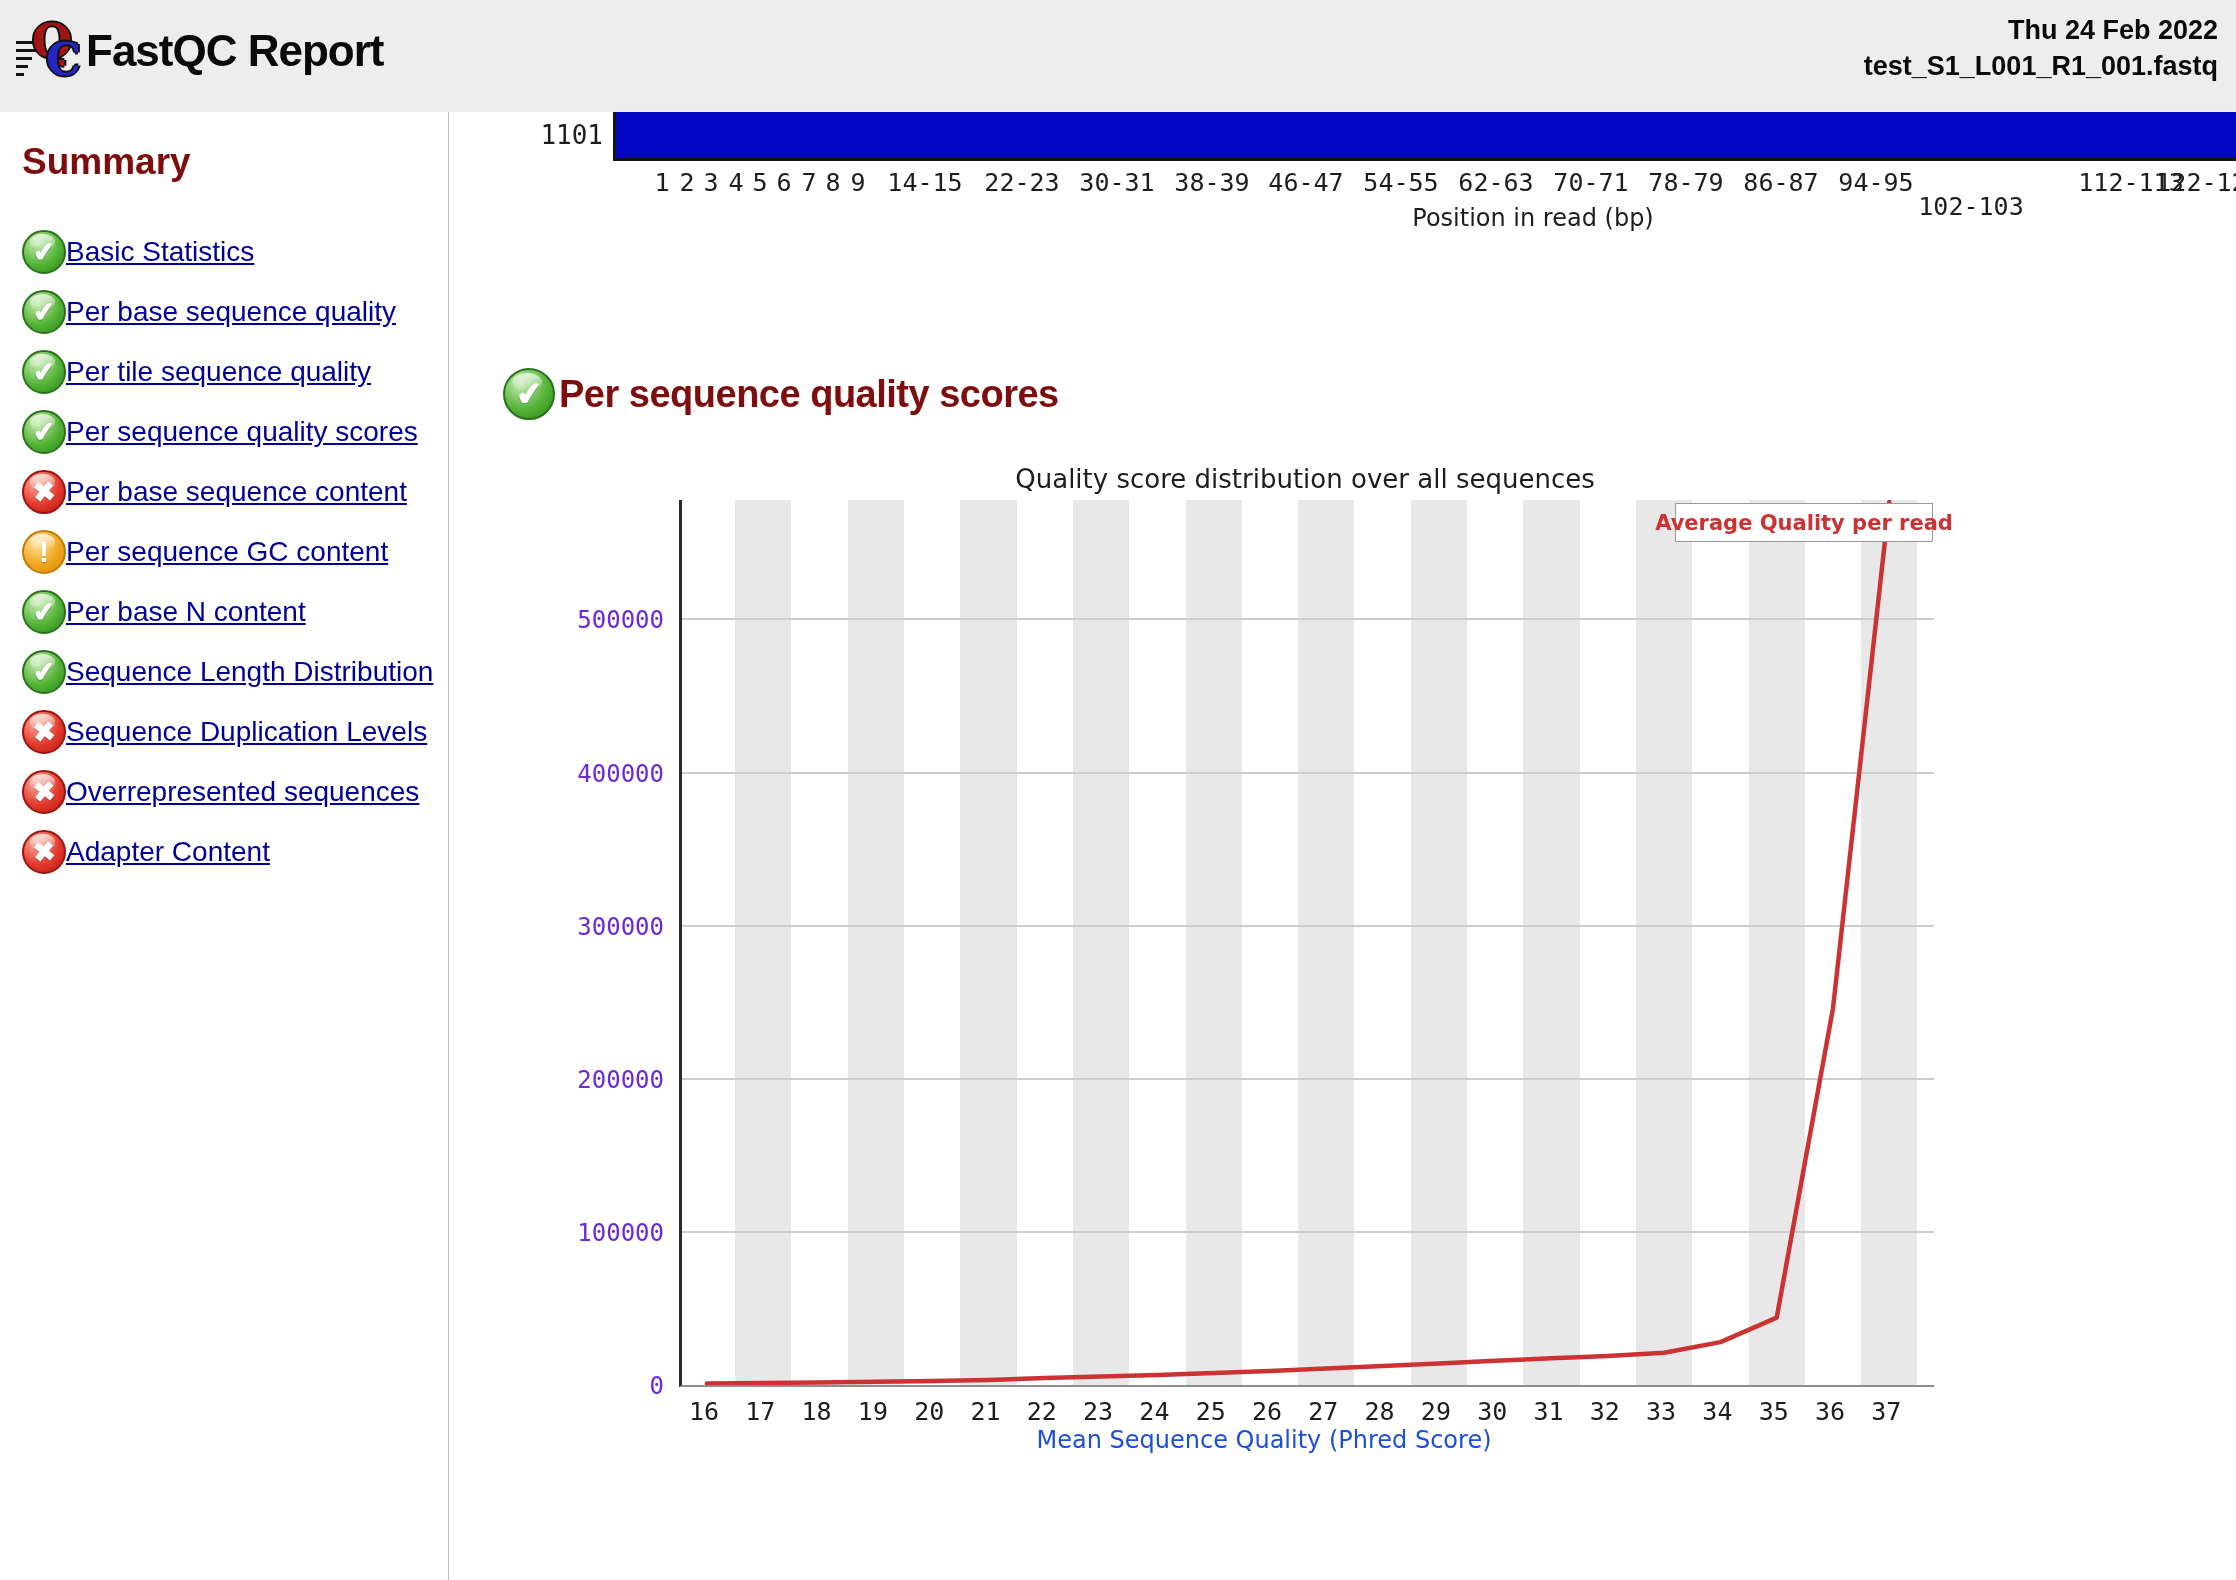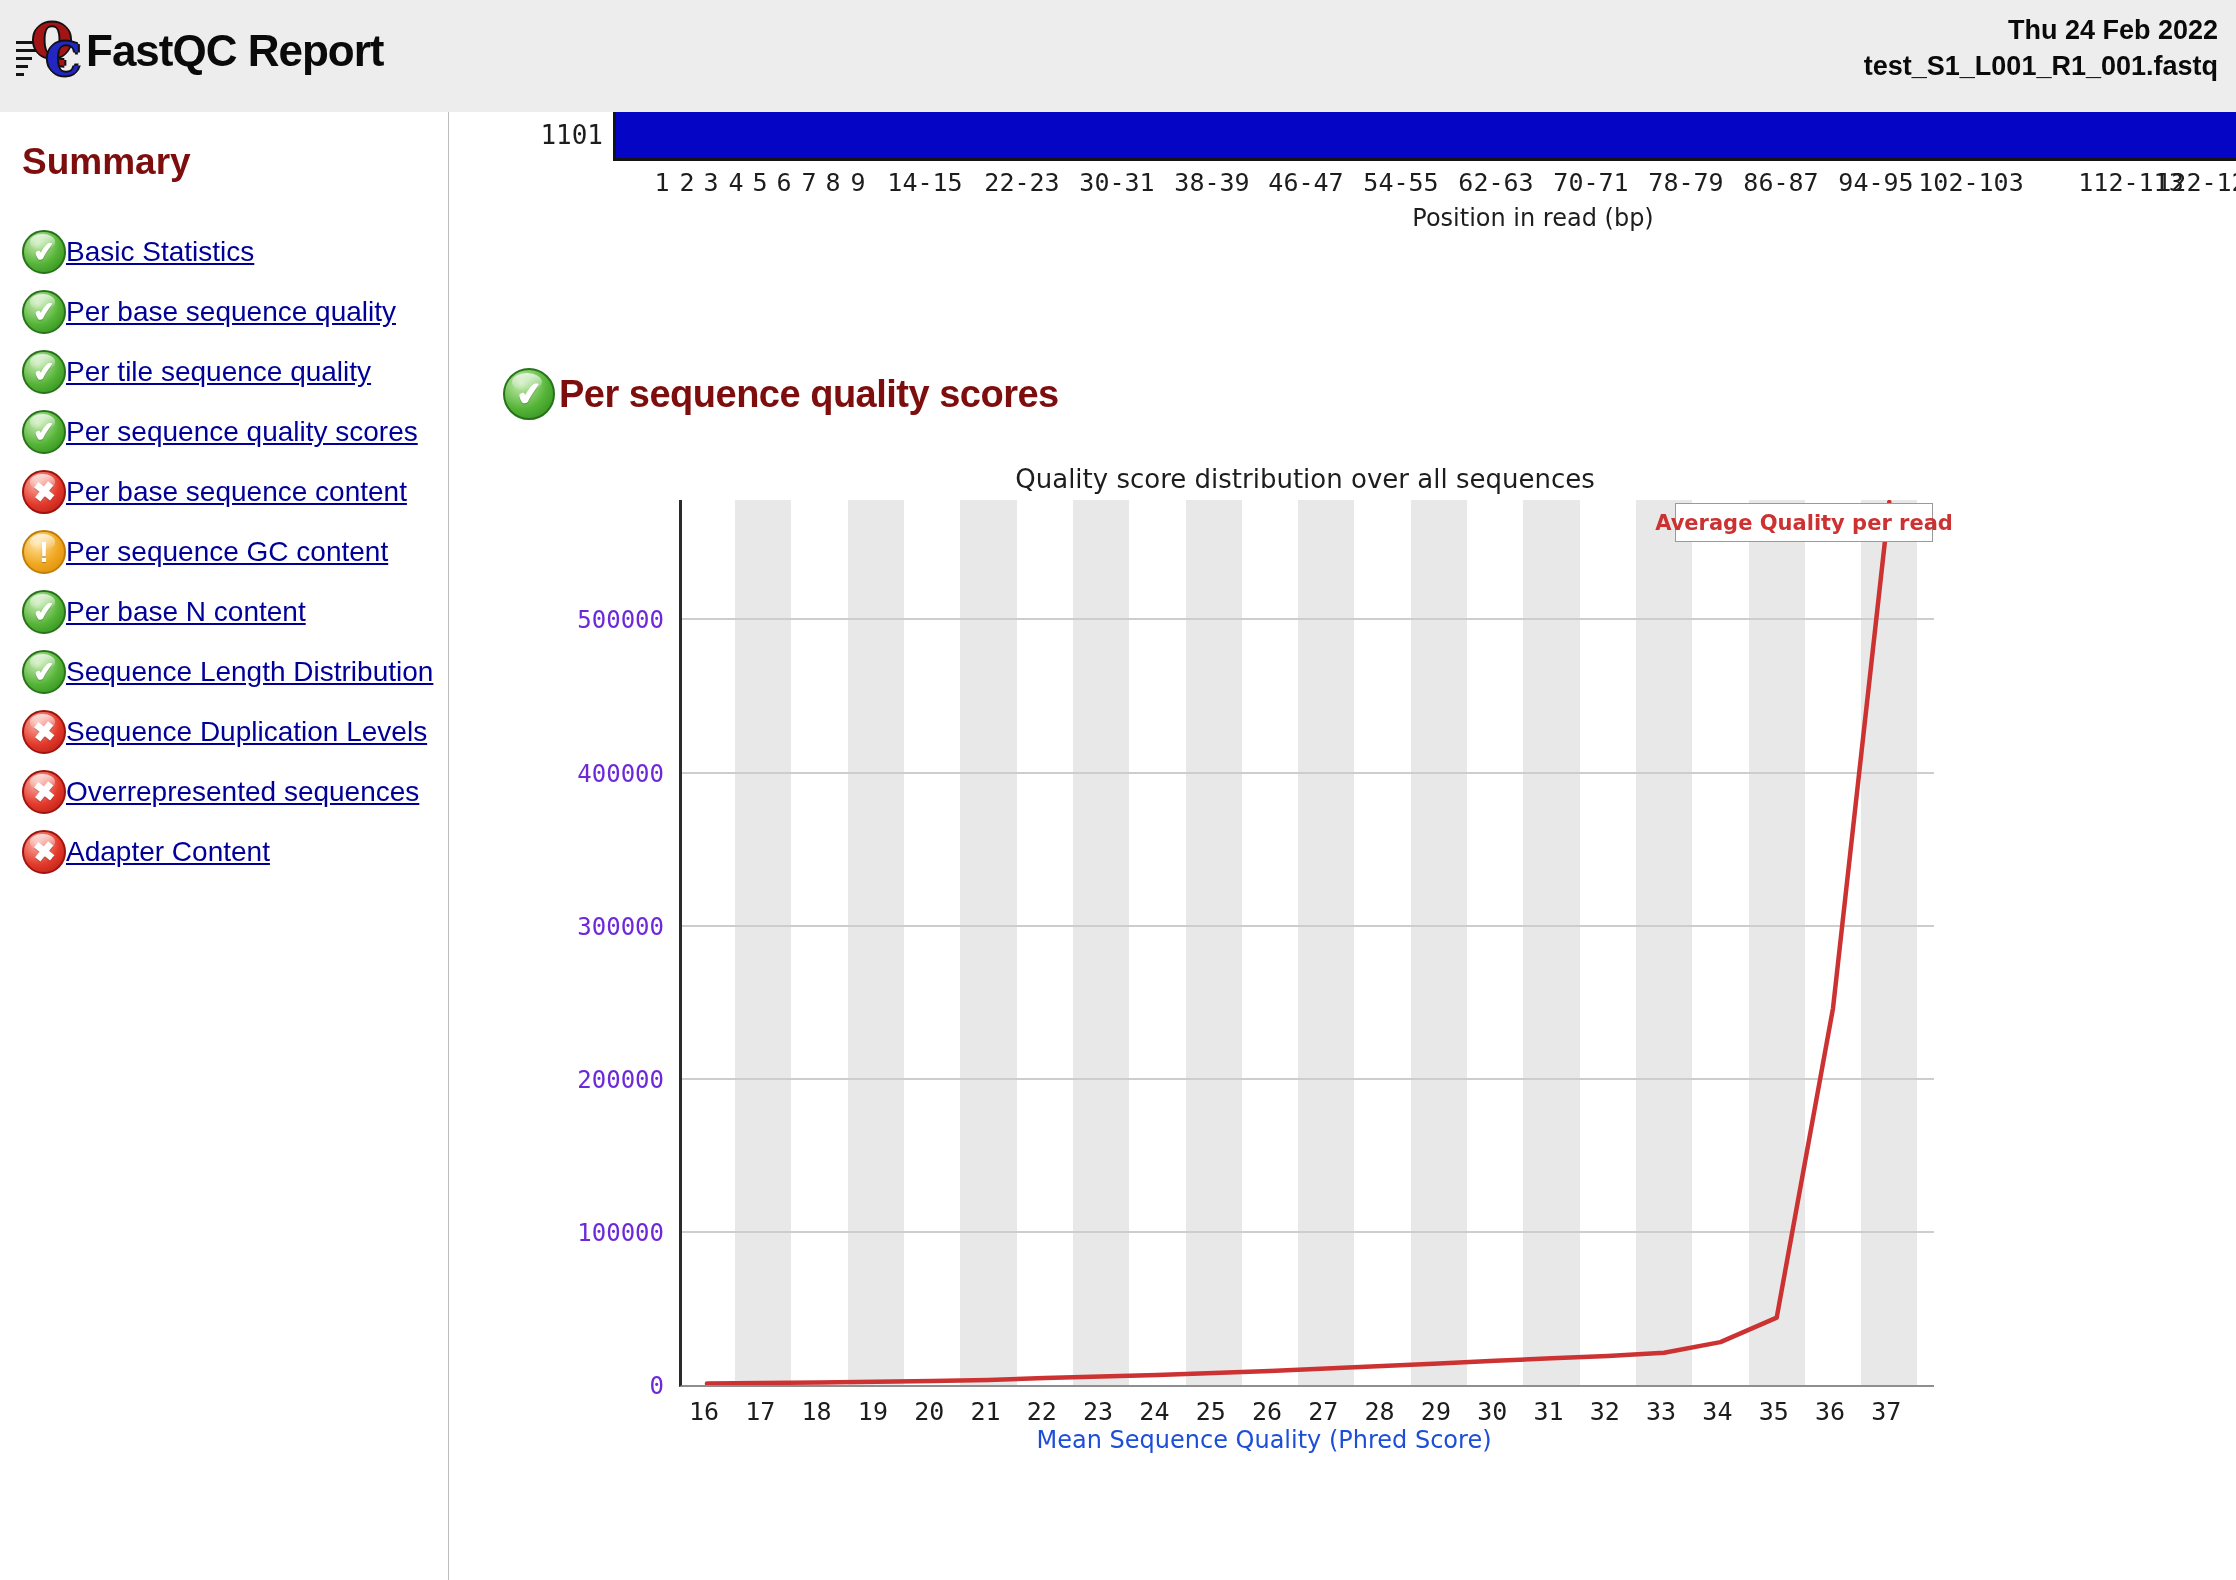--- a/index.html
+++ b/index.html
@@ -186,21 +186,21 @@
         <span style="left: 573px;">22-23</span>
         <span style="left: 668px;">30-31</span>
         <span style="left: 763px;">38-39</span>
         <span style="left: 857px;">46-47</span>
         <span style="left: 952px;">54-55</span>
         <span style="left: 1047px;">62-63</span>
         <span style="left: 1142px;">70-71</span>
         <span style="left: 1237px;">78-79</span>
         <span style="left: 1332px;">86-87</span>
         <span style="left: 1427px;">94-95</span>
-        <span style="left: 1522px;">102-103</span>
+        <span style="left: 1522px; margin-top: 24px;">102-103</span>
         <span style="left: 1682px;">112-113</span>
         <span style="left: 1760px;">122-123</span>
       </div>
     <div class="heat-xlabel chartfont">Position in read (bp)</div>
 
     <div class="section-head">
       <span class="badge pass">
           <span class="glyph">✔</span>
         </span>
       <span class="section-title">Per sequence quality scores</span>

